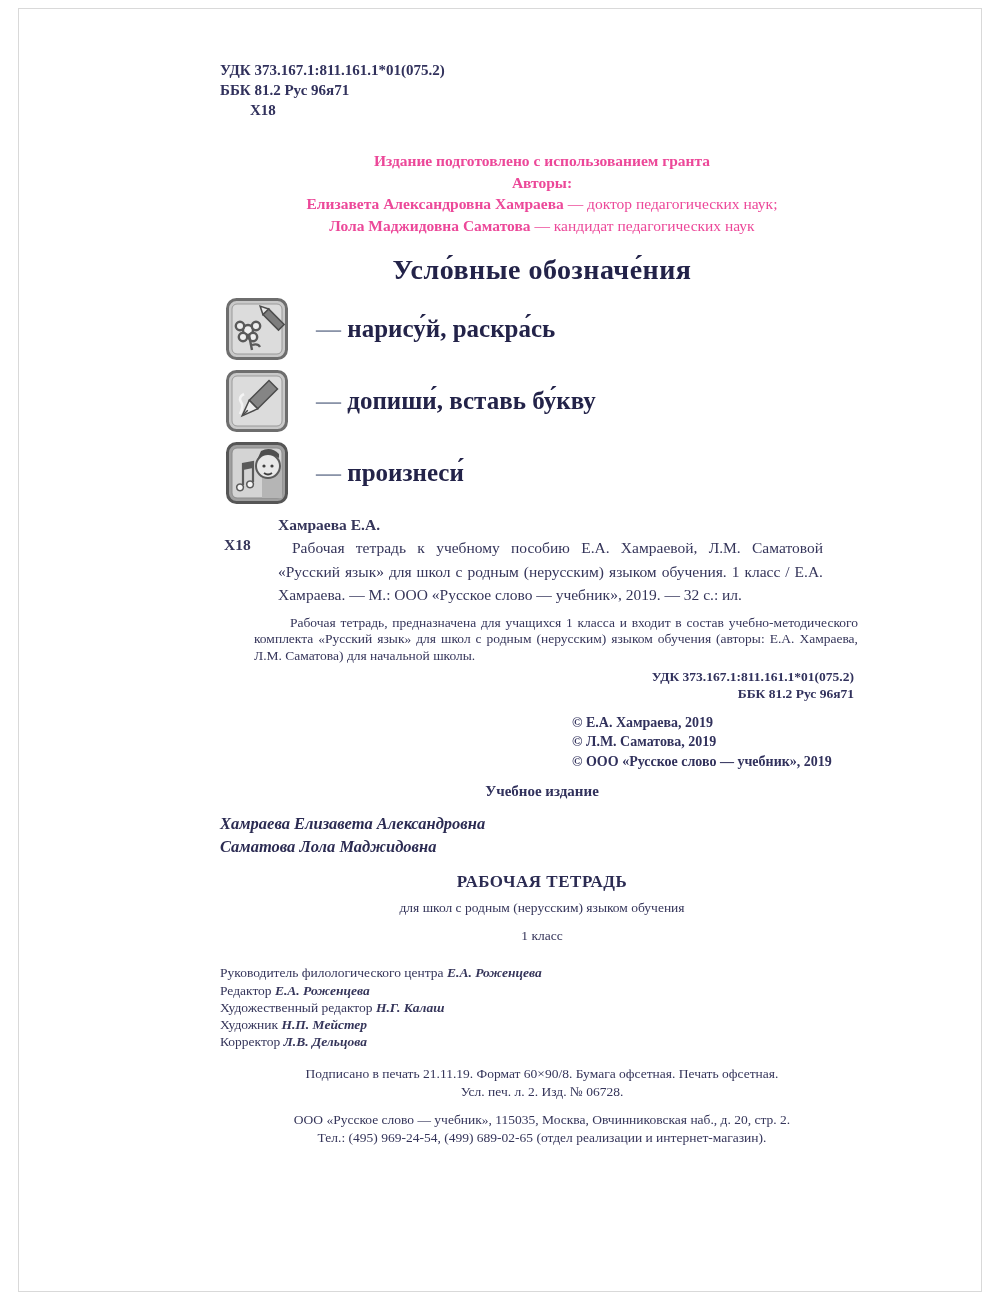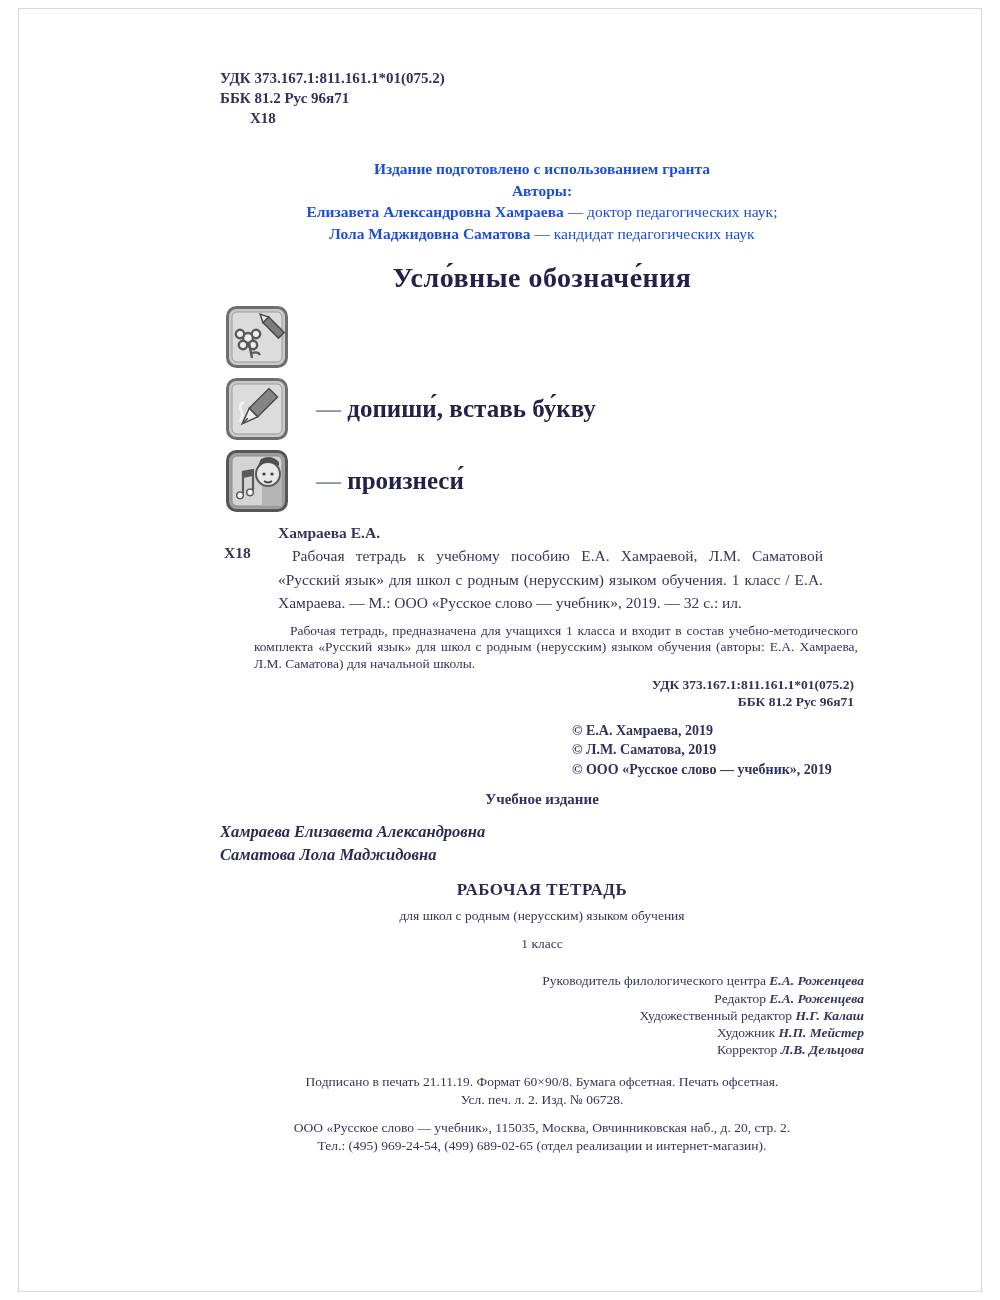--- a/index.html
+++ b/index.html
@@ -6,27 +6,27 @@
   body{
     width:1000px;height:1300px;position:relative;background:#ffffff;
     font-family:"Liberation Serif","DejaVu Serif",serif;
     color:#35355a; -webkit-font-smoothing:antialiased;
   }
   .page-frame{
     position:absolute;left:18px;right:18px;top:8px;bottom:8px;
     border:1px solid #d9d9d9;pointer-events:none;
   }
   .content{
-    position:absolute;left:220px;top:60px;width:644px;margin-top:8px;
+    position:absolute;left:220px;top:60px;width:644px;
   }
   
   .codes{font-weight:bold;font-size:15px;line-height:20px;color:#31315c;}
   .codes .sign{padding-left:30px;}
   
-  .grant{margin-top:30px;text-align:center;font-weight:bold;font-size:15.5px;line-height:21.5px;color:#1d4ed8;}
+  .grant{margin-top:30px;text-align:center;font-weight:bold;font-size:15.5px;line-height:21.5px;color:#ec4899;}
   .grant .rest{font-weight:normal;text-align:center;}
   
   .legend-title{
     margin-top:18px;text-align:center;font-weight:bold;font-size:28px;color:#232349;
     letter-spacing:0.5px;
   }
   .legend{margin-top:12px;}
   .legend-row{display:flex;align-items:center;height:62px;margin:0 0 10px 6px;}
   .legend-row .icon{flex:0 0 62px;width:62px;height:62px;}
   .legend-row .lbl{
@@ -49,21 +49,21 @@
     padding-right:10px;
   }
   .copyrights{margin:10px 0 0 352px;font-size:14px;line-height:19.5px;font-weight:bold;color:#31315c;}
   
   .ed-type{margin-top:12px;text-align:center;font-weight:bold;font-size:15px;color:#31315c;}
   .ed-authors{margin-top:12px;font-weight:bold;font-size:16.5px;line-height:23px;color:#2b2b52;font-style:italic;}
   .ed-title{margin-top:14px;text-align:center;font-weight:bold;font-size:17px;letter-spacing:0.5px;color:#2b2b52;}
   .ed-sub{margin-top:7px;text-align:center;font-size:13.5px;line-height:17px;}
   .ed-grade{margin-top:12px;text-align:center;font-size:13.5px;}
   
-  .staff{margin-top:20px;text-align:right;font-size:13.5px;line-height:17.2px;}
+  .staff{margin-top:20px;text-align:left;font-size:13.5px;line-height:17.2px;}
   .staff .nm{font-style:italic;font-weight:bold;}
   
   .imp{margin-top:15px;text-align:center;font-size:13.5px;line-height:17.5px;}
   .imp2{margin-top:11px;text-align:center;font-size:13.5px;line-height:17.5px;}
   .shop{margin-top:9px;text-align:center;font-size:13.5px;line-height:17.5px;font-weight:bold;color:#31315c;}
   .shop .links span{display:inline-block;}
   .shop .links .site{margin-right:38px;}
 </style>
 </head>
 <body>
@@ -102,20 +102,21 @@
             <circle cx="27" cy="39" r="4.2"></circle>
           </g>
           <path d="M23 37 L26 52" stroke="#5a5a5a" stroke-width="2.4" fill="none"></path>
           <path d="M26 47 q6 -2 8 2" stroke="#5a5a5a" stroke-width="2.2" fill="none"></path>
           <g transform="rotate(45 44 18)">
             <rect x="38" y="14" width="22" height="8" fill="#7d7d7d" stroke="#4c4c4c" stroke-width="1.5"></rect>
             <path d="M38 14 L30 18 L38 22 Z" fill="#e9e9e9" stroke="#4c4c4c" stroke-width="1.5"></path>
           </g>
         </svg>
       </span>
+      <span class="lbl"><span class="dash">— </span><span>нарису́й, раскра́сь</span></span>
     </div>
 
     <div class="legend-row">
       <span class="icon">
         <svg width="62" height="62" viewBox="0 0 62 62">
           <rect x="1.5" y="1.5" width="59" height="59" rx="9" fill="#c9c9c9" stroke="#6e6e6e" stroke-width="3"></rect>
           <rect x="6" y="6" width="50" height="50" rx="5" fill="#dcdcdc" stroke="#9a9a9a" stroke-width="1"></rect>
           <g transform="rotate(45 31 31)">
             <rect x="25" y="8" width="12" height="28" fill="#858585" stroke="#4c4c4c" stroke-width="1.5"></rect>
             <path d="M25 36 L31 52 L37 36 Z" fill="#ededed" stroke="#4c4c4c" stroke-width="1.5"></path>

